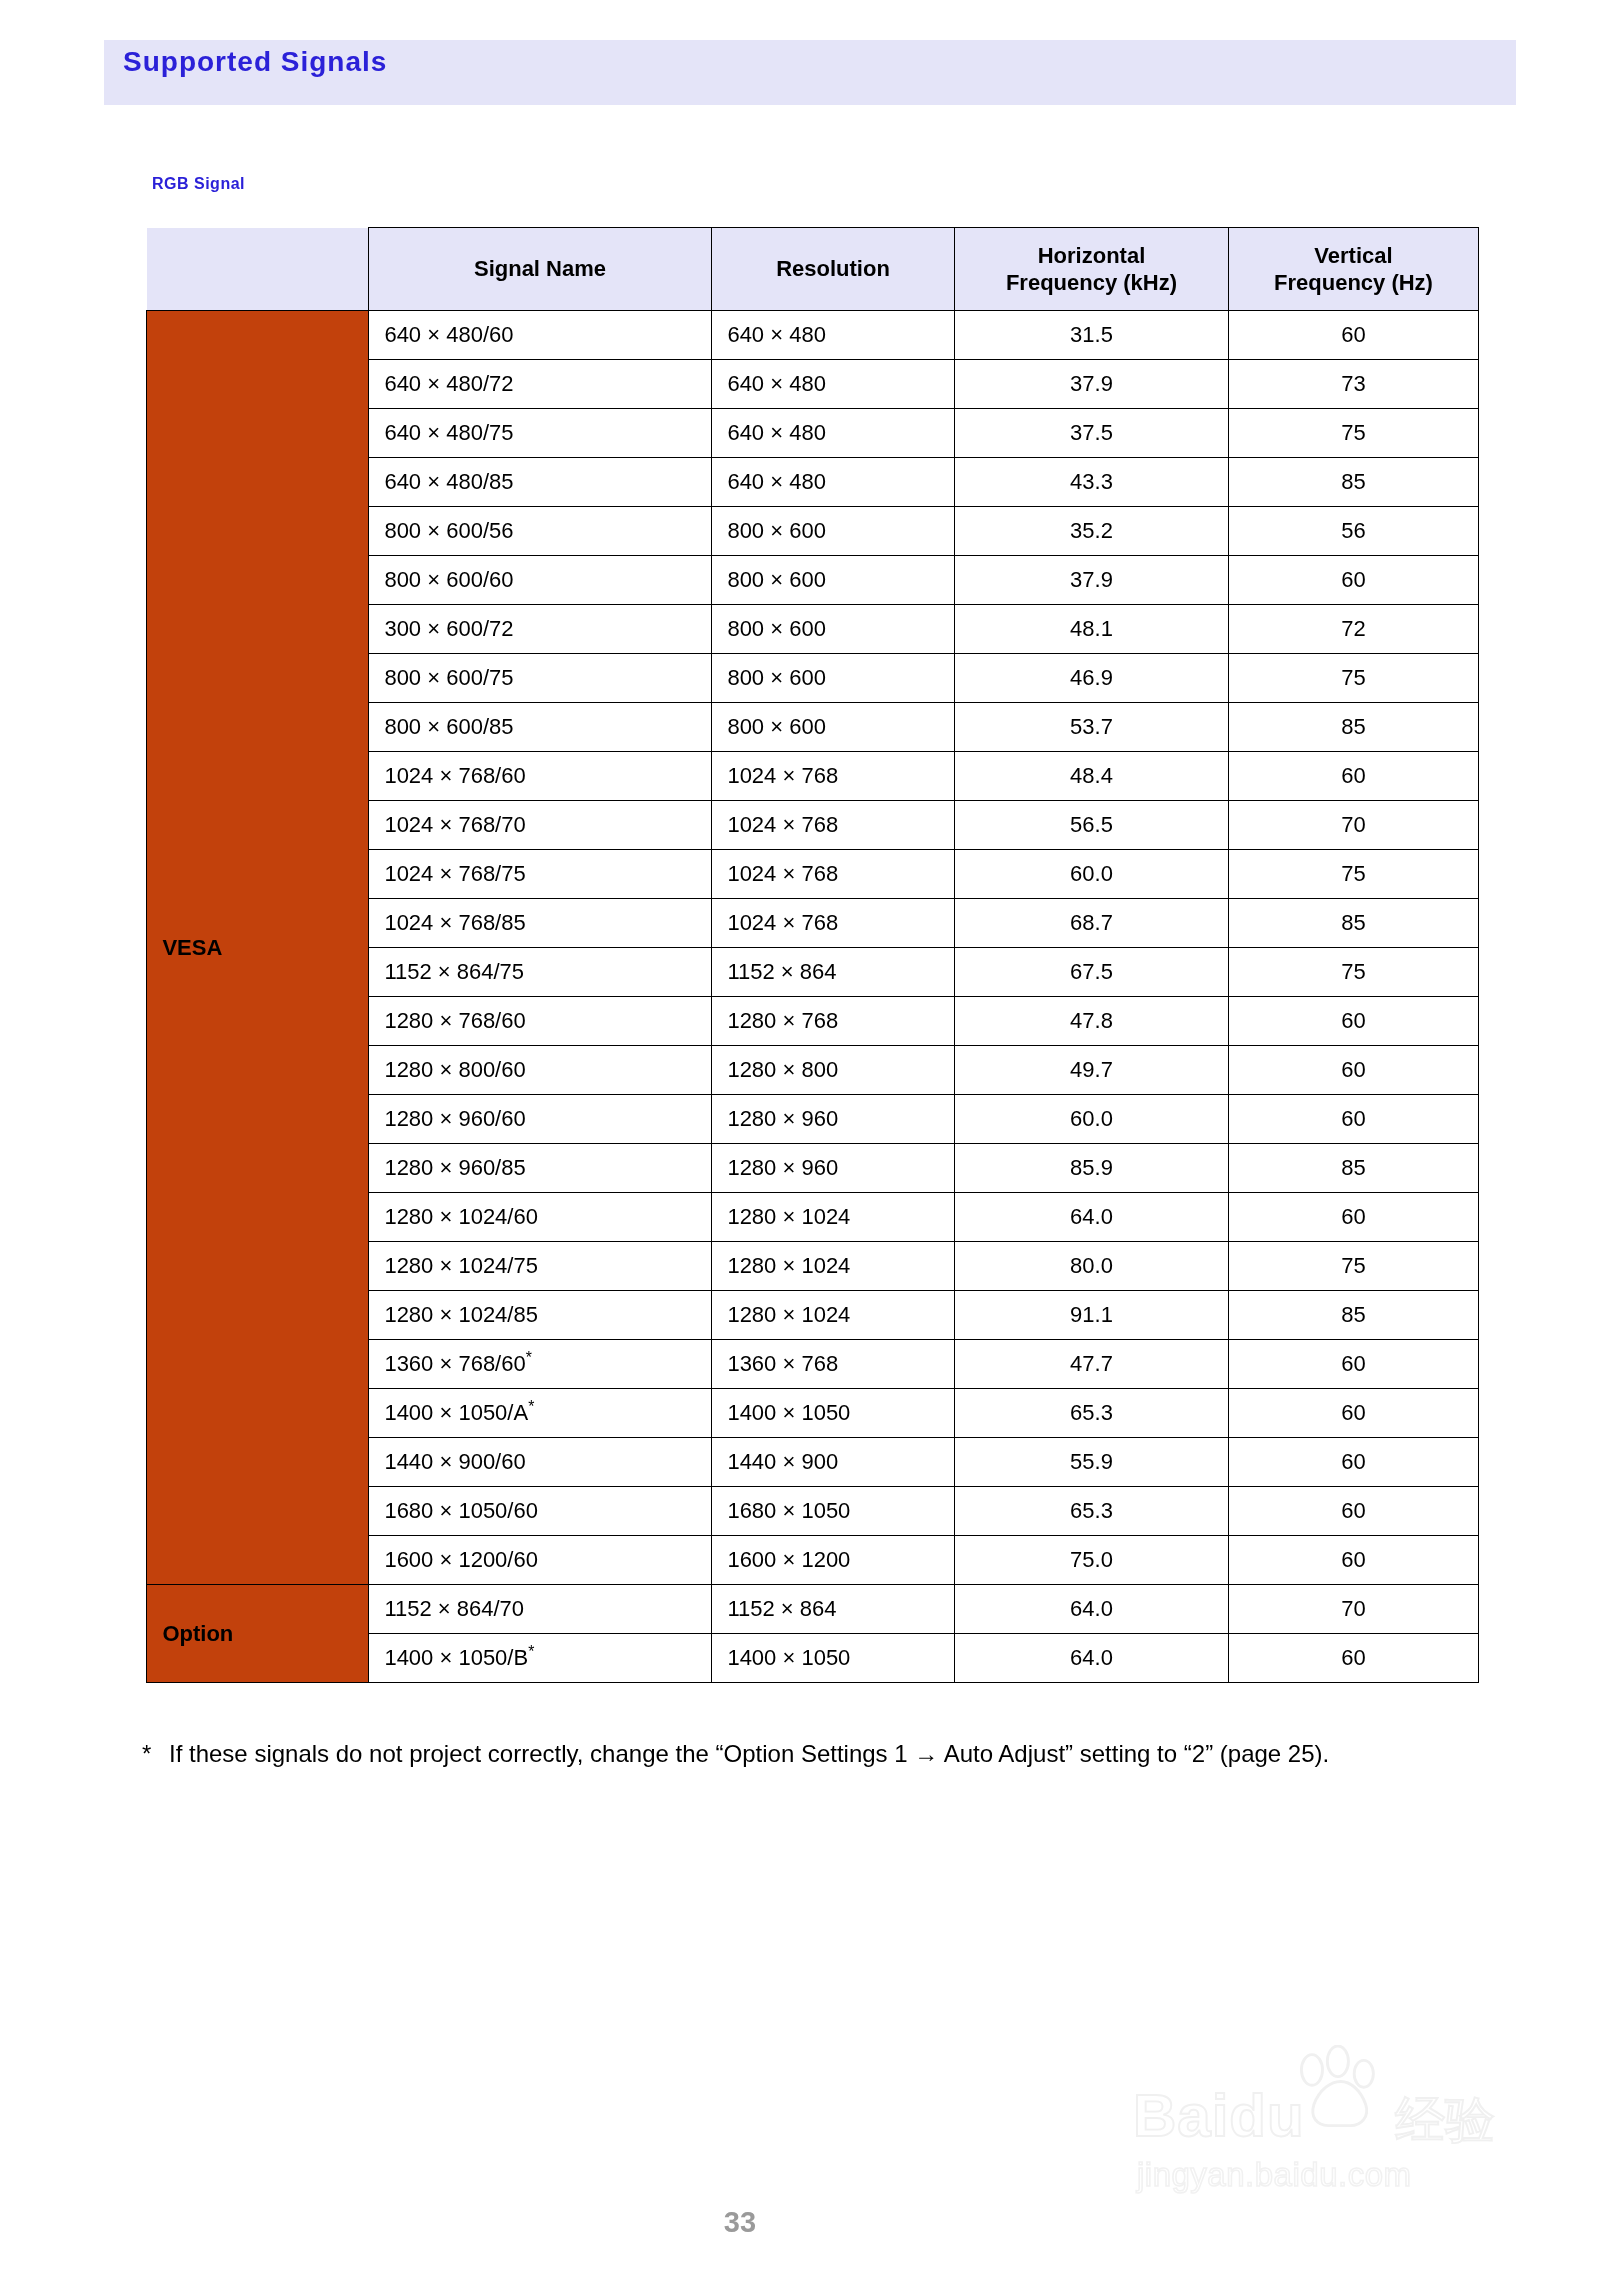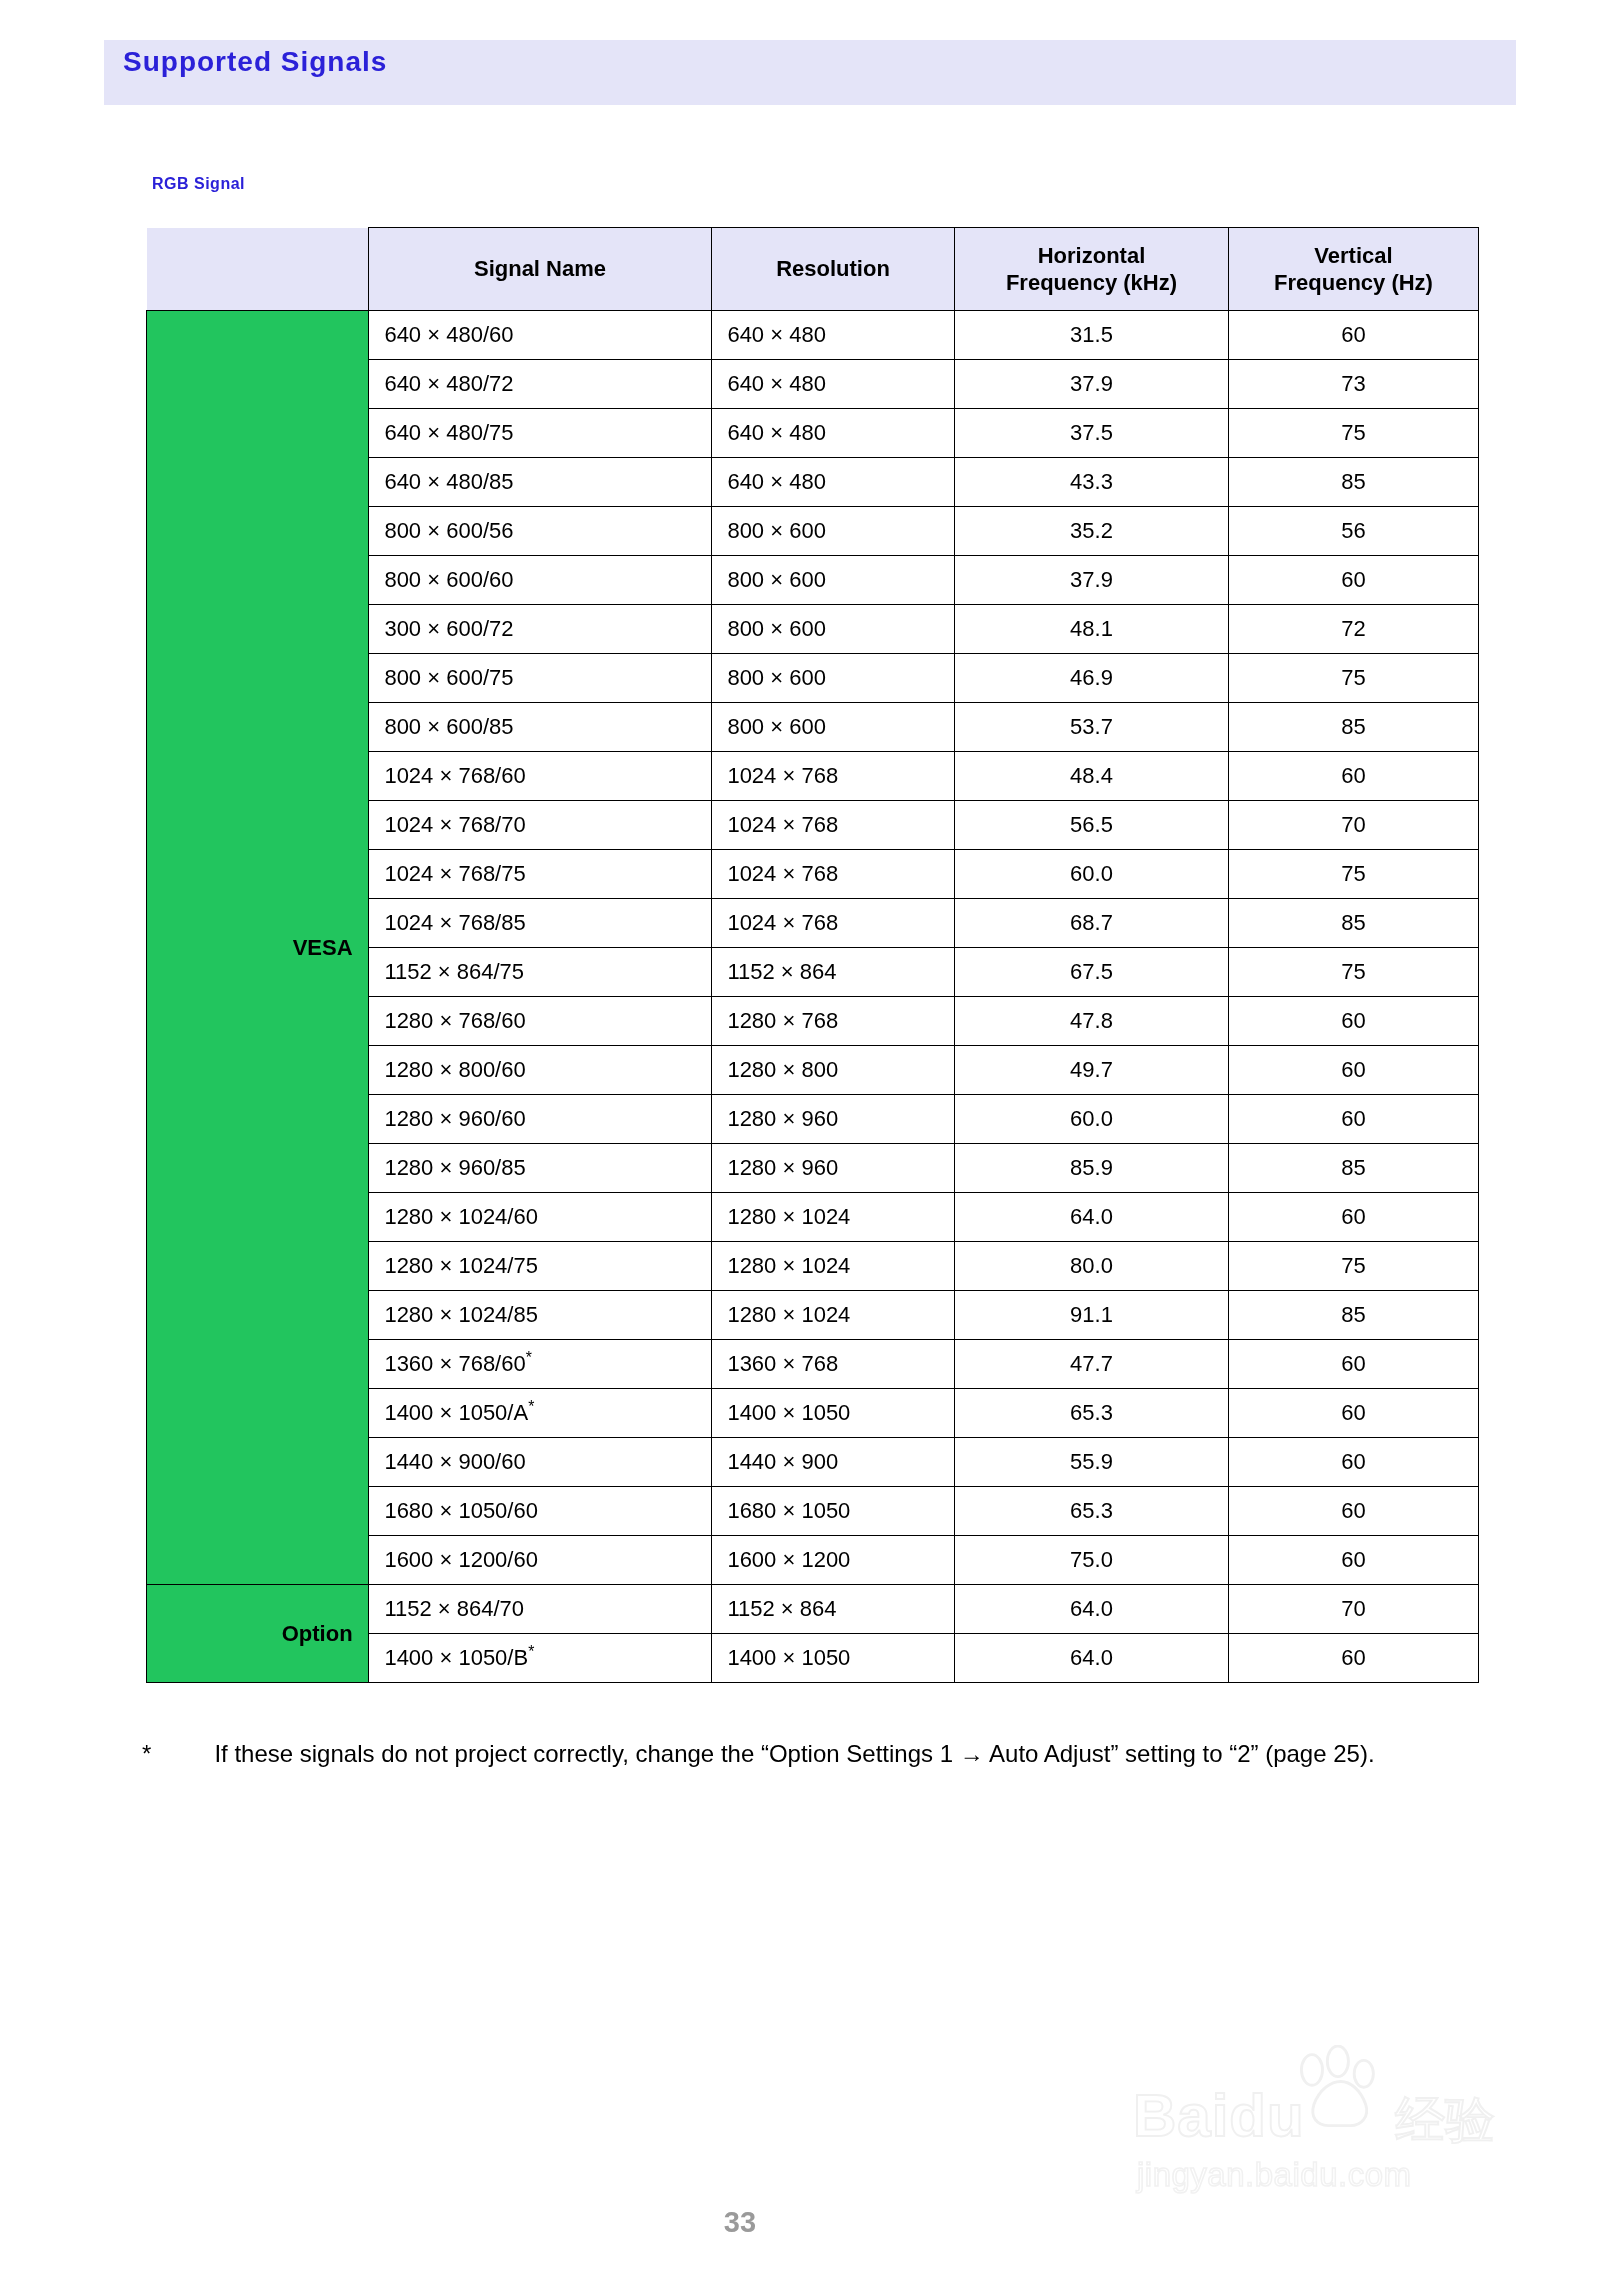--- a/index.html
+++ b/index.html
@@ -81,26 +81,25 @@
     font-size: 22px;
     height: 83px;
     line-height: 1.25;
     padding: 5.8px 7.7px;
   }
   thead th.blank-corner {
     border: none;
     background: transparent;
   }
   td.group-cell {
-    background: #22c55e;
+    background: #c2410c;
     font-weight: bold;
     vertical-align: top;
     padding-top: 11.5px;
     font-size: 22px;
-    text-align: right;
   }
   td.cell-left {
     text-align: left;
   }
   td.cell-right {
     text-align: center;
   }
   sup.star {
     font-size: 0.72em;
     vertical-align: super;
@@ -117,21 +116,20 @@
     line-height: 1.6;
   }
   .footnote .fn-marker {
     position: absolute;
     left: 0;
     top: 0;
   }
   .footnote .fn-body {
     display: block;
     margin-left: 27px;
-    text-align: center;
   }
 
   
   .watermark {
     position: absolute;
     left: 1114px;
     top: 2037px;
     width: 384px;
     height: 173px;
     pointer-events: none;

